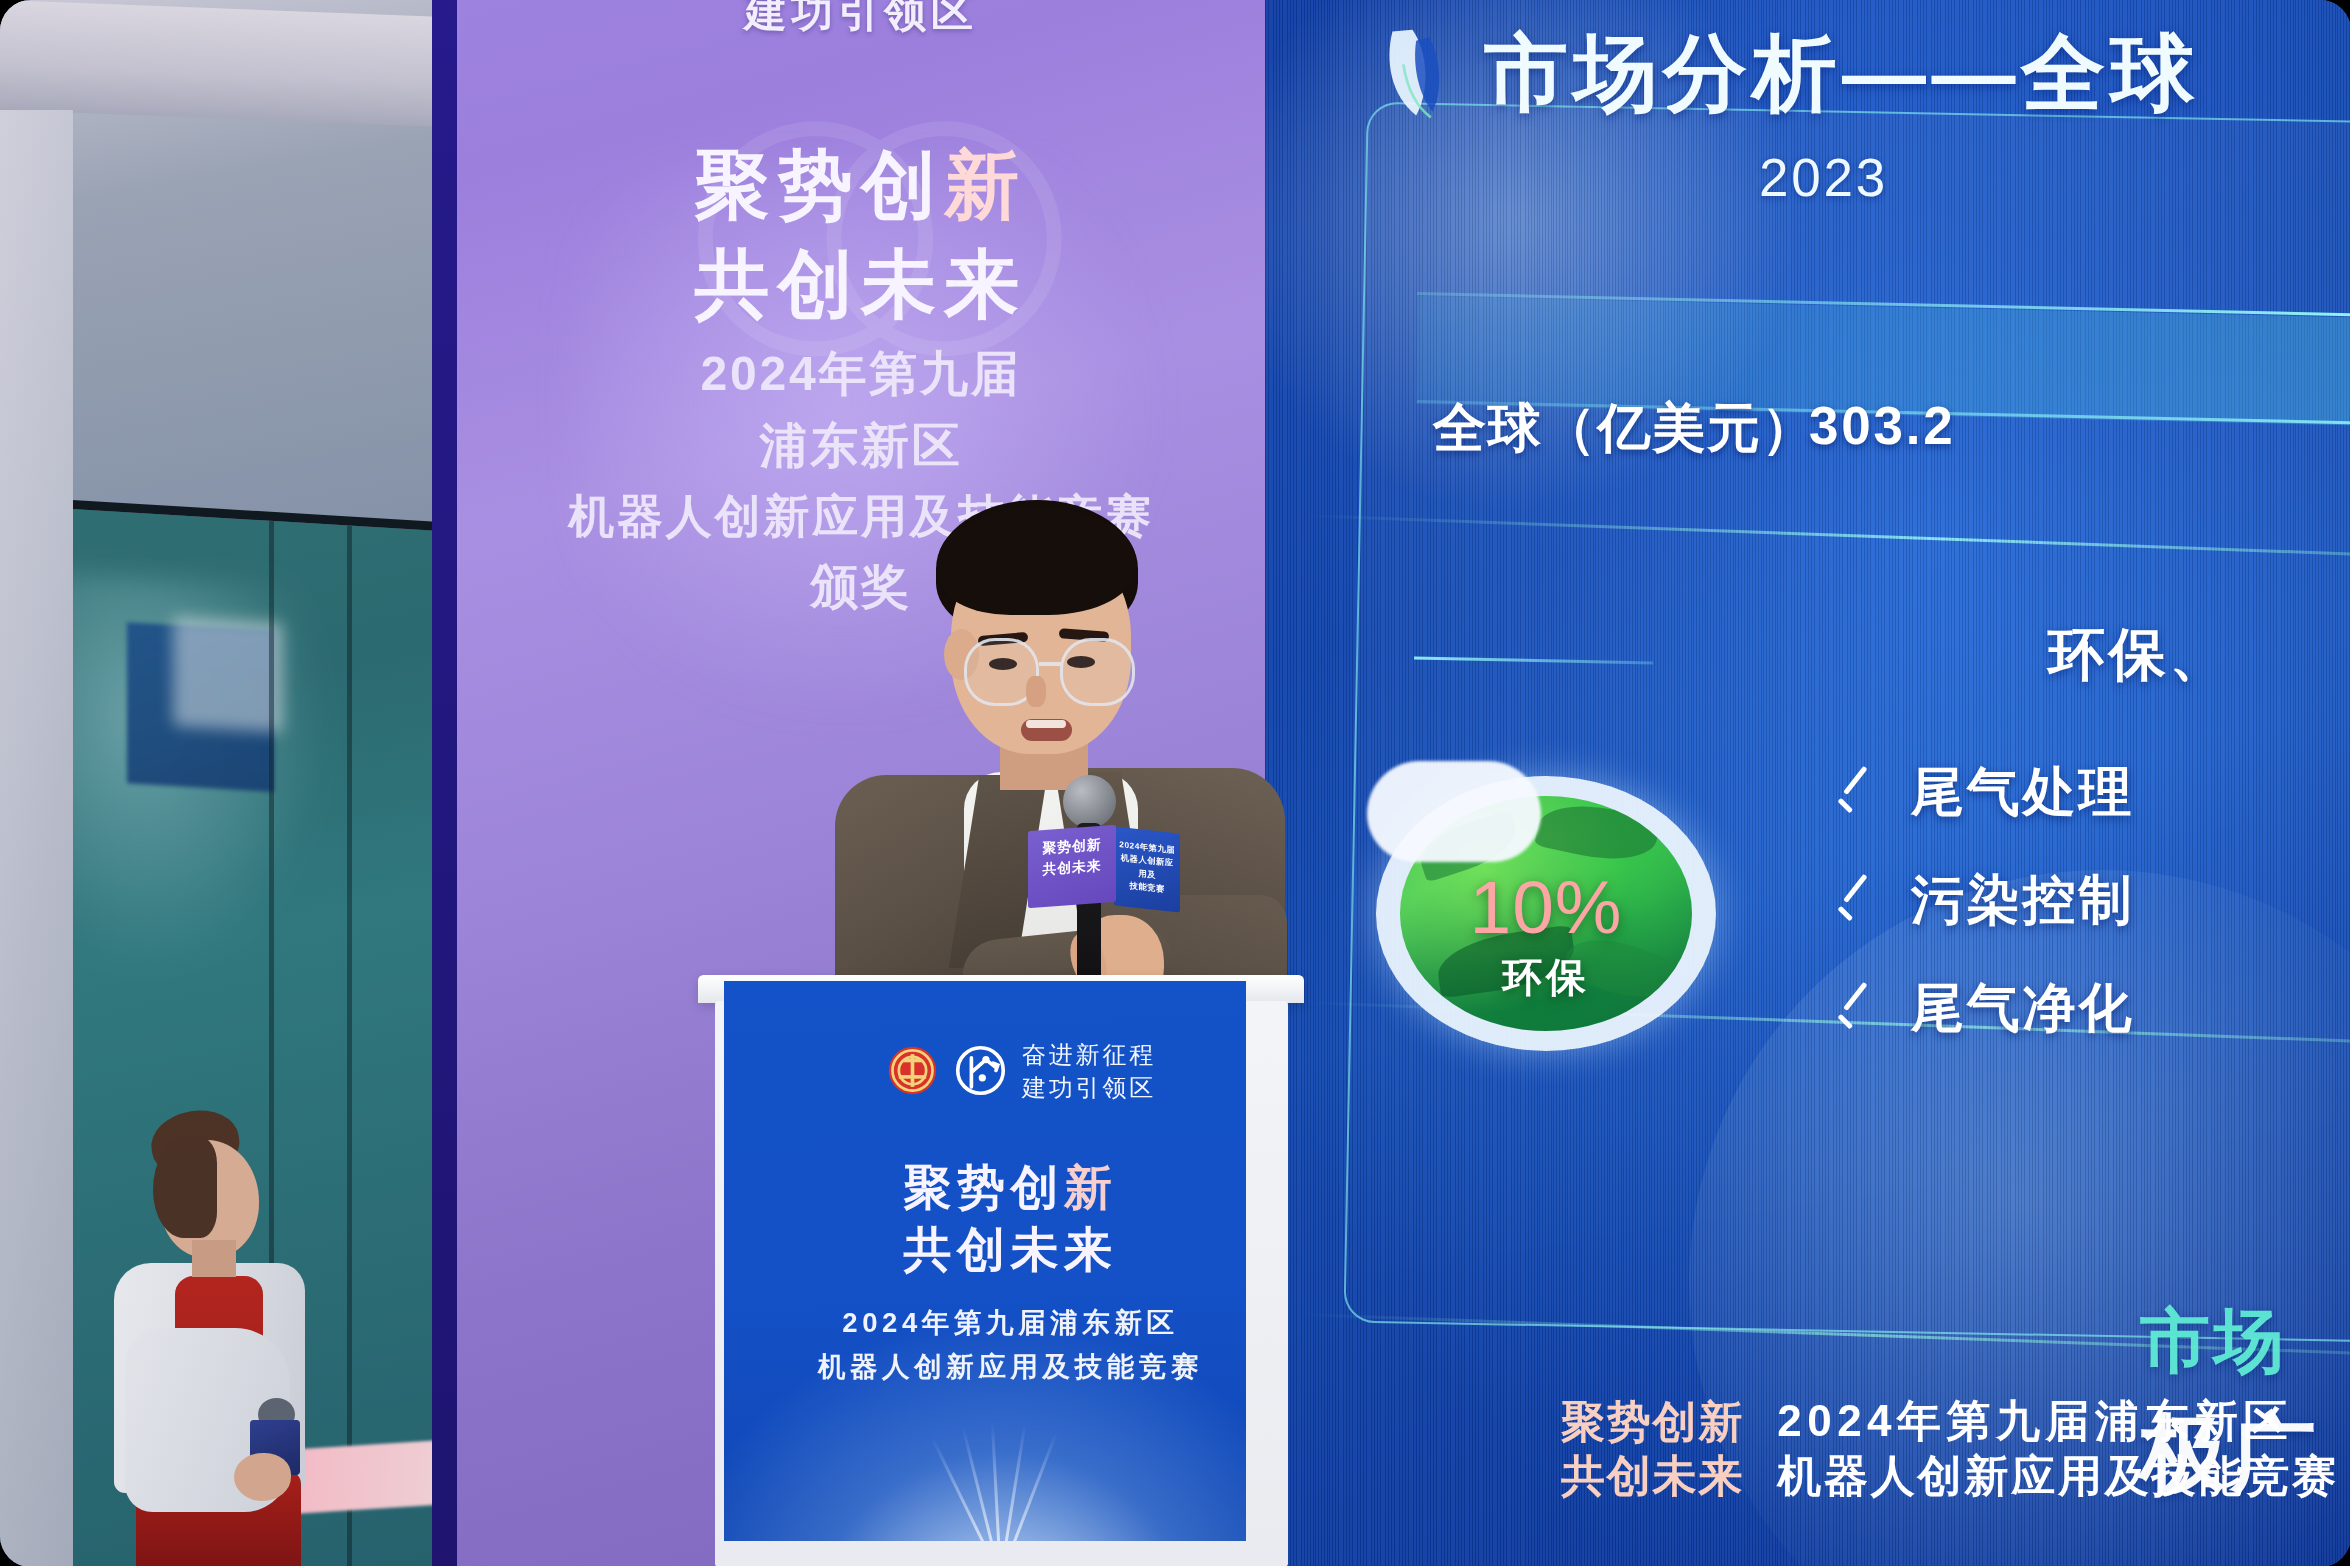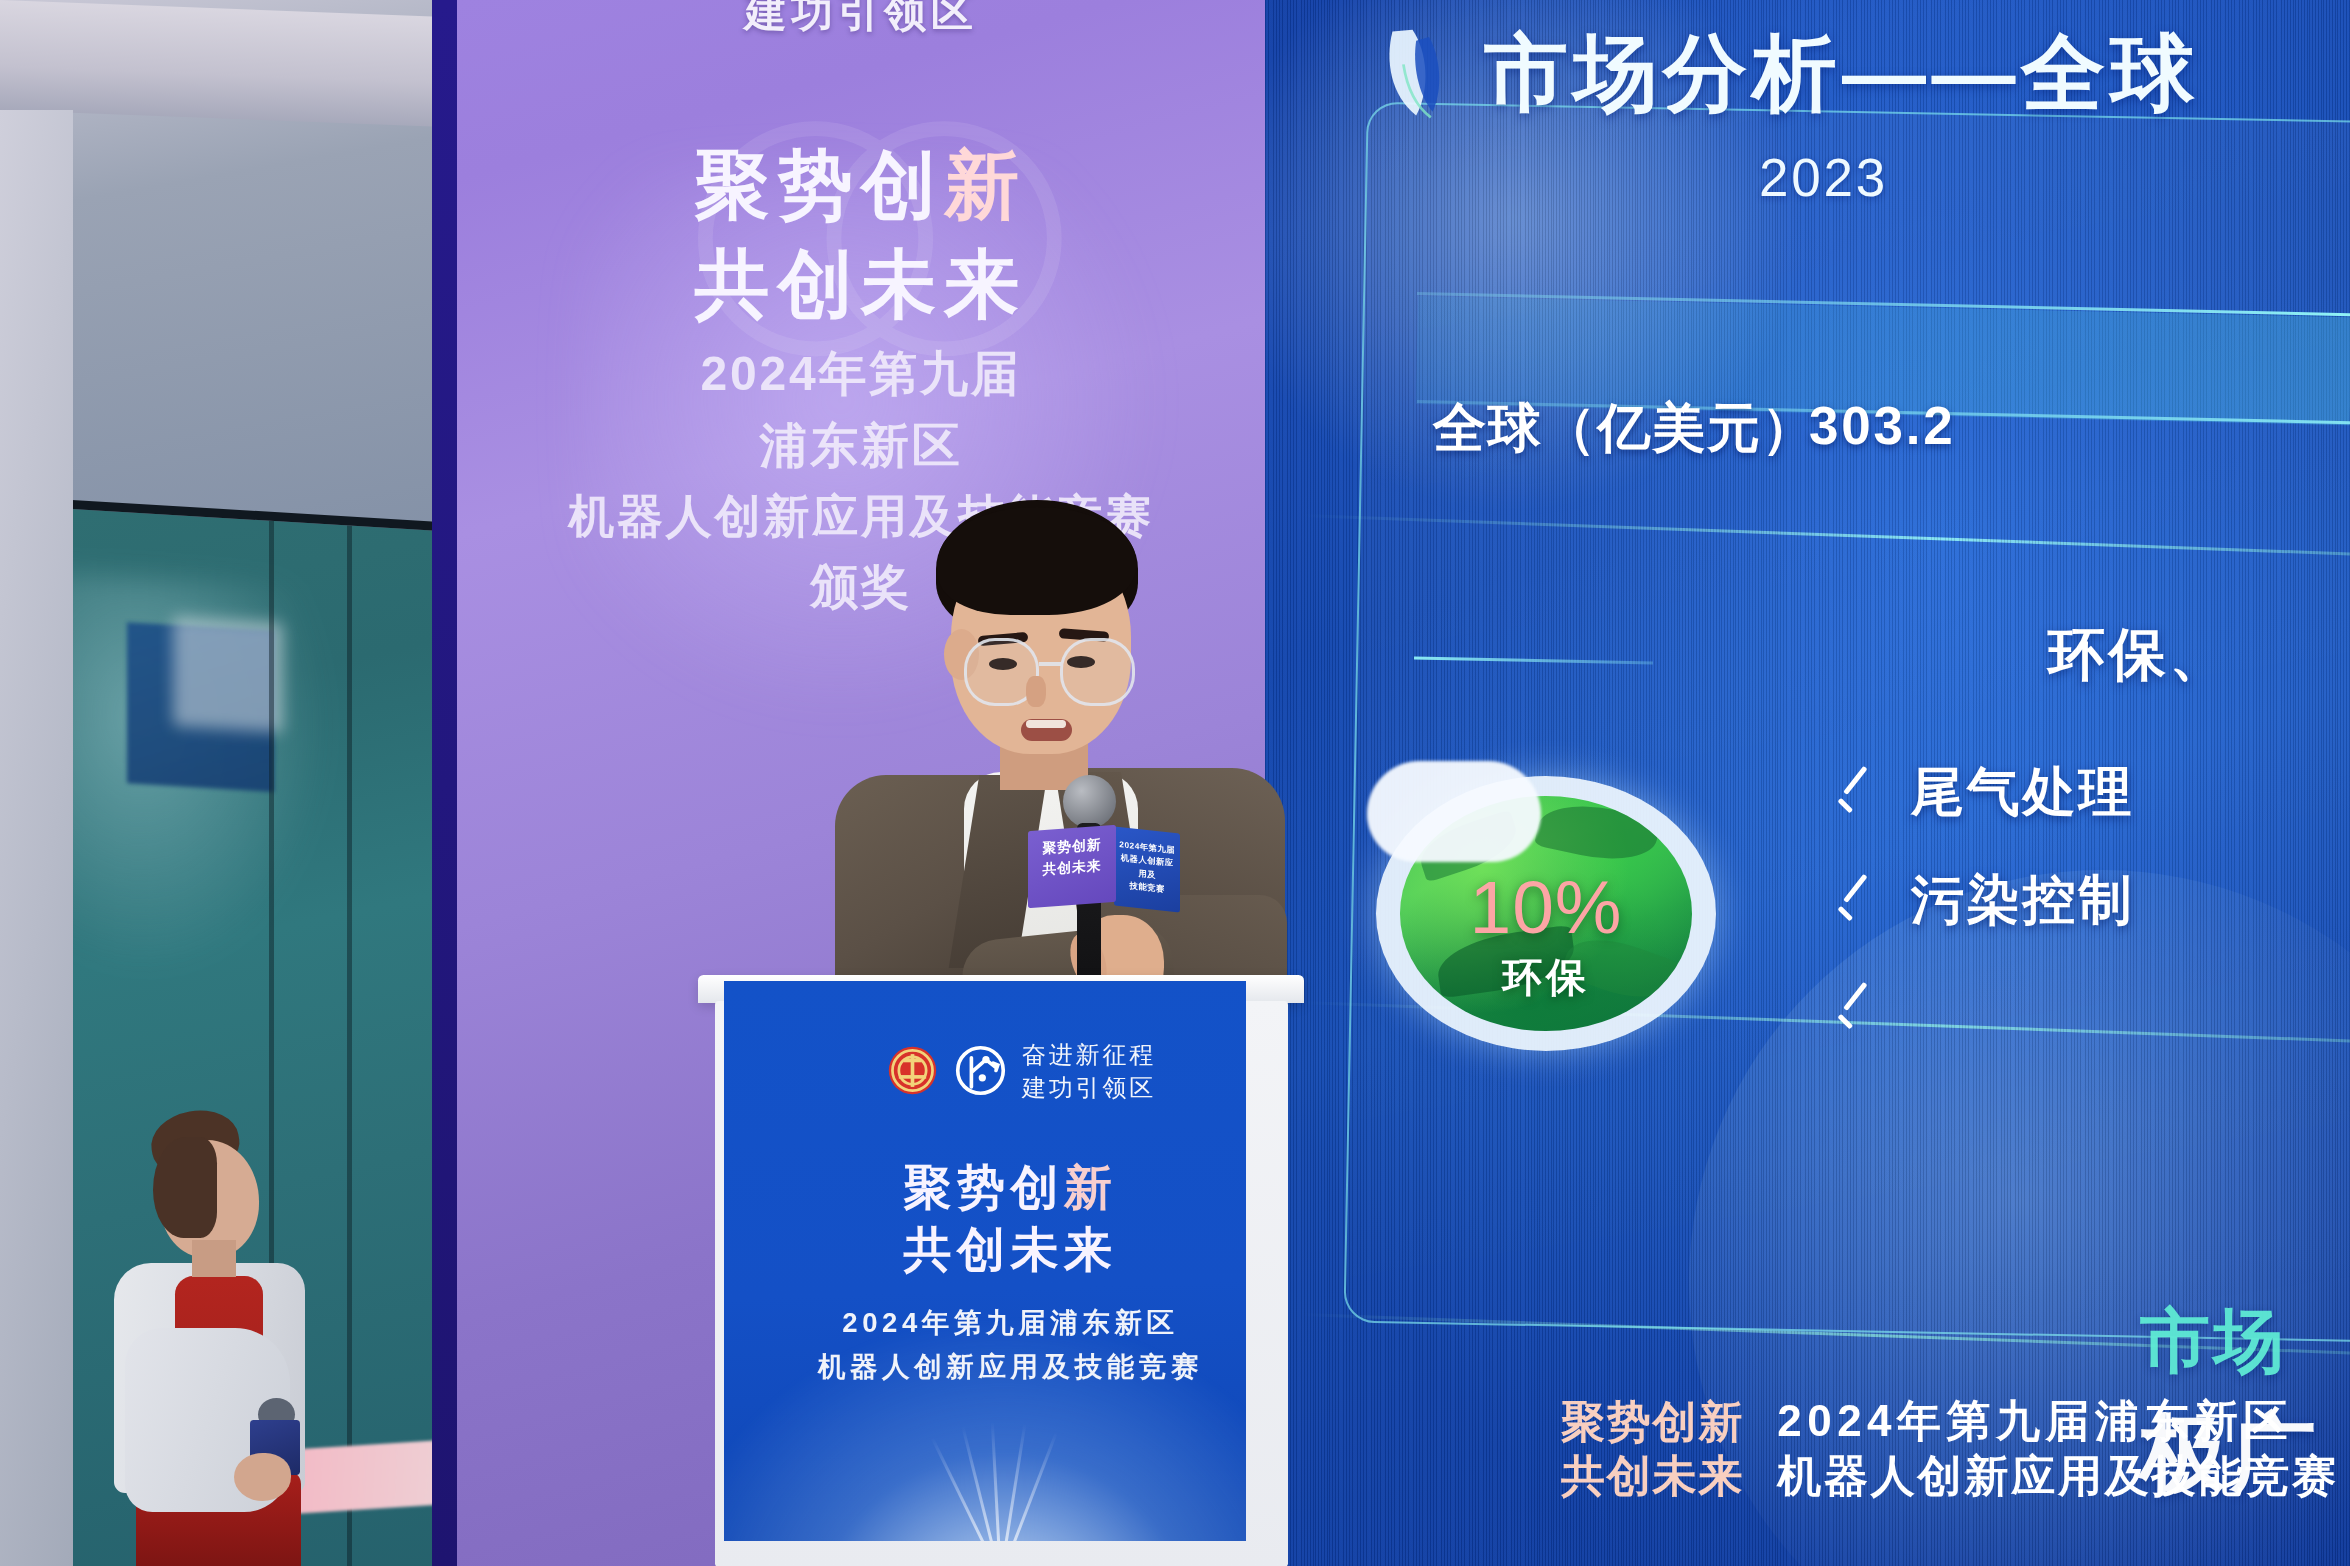--- a/index.html
+++ b/index.html
@@ -5,20 +5,21 @@
 <style>
   * { margin:0; padding:0; box-sizing:border-box; }
   html,body { background:#000; }
   body { font-family:"Liberation Sans", sans-serif; }
 
   #stage {
     position:relative;
     width:2351px; height:1567px;
     overflow:hidden;
     background:#3a4a60;
+    border-radius:31px;
   }
 
   
   .wall-left {
     position:absolute; left:0; top:0; width:432px; height:1567px;
     background:linear-gradient(170deg,#c9c8d6 0%,#9aa3b4 13%,#7d8ca3 45%,#6d7e96 75%,#5d7086 100%);
   }
   .wall-ceiling {
     position:absolute; left:0; top:0; width:432px; height:110px;
     background:linear-gradient(180deg,#d9d6e0 0%,#c3c1cf 60%,#a7a9bb 100%);
@@ -488,20 +489,21 @@
     <div class="check-item">
       <span class="check-mark"></span>
       <span class="check-text">尾气处理</span>
     </div>
     <div class="check-item">
       <span class="check-mark"></span>
       <span class="check-text">污染控制</span>
     </div>
     <div class="check-item">
       <span class="check-mark"></span>
+      <span class="check-text">尾气净化</span>
     </div>
   </div>
 
   <div class="eco-badge">
     <div class="eco-ring"></div>
     <div class="eco-photo">
       <div class="eco-leaf" style="left:18.4px; top:27.5px; width:101px; height:44px; transform:rotate(-18deg);"></div>
       <div class="eco-leaf" style="left:138px; top:11px; width:119px; height:51px; transform:rotate(12deg); background:rgba(20,100,45,.5);"></div>
       <div class="eco-leaf" style="left:37px; top:138px; width:138px; height:55px; transform:rotate(-8deg); background:rgba(8,85,40,.55);"></div>
       <div class="eco-leaf" style="left:165px; top:147px; width:110px; height:51px; transform:rotate(20deg); background:rgba(30,135,60,.45);"></div>

